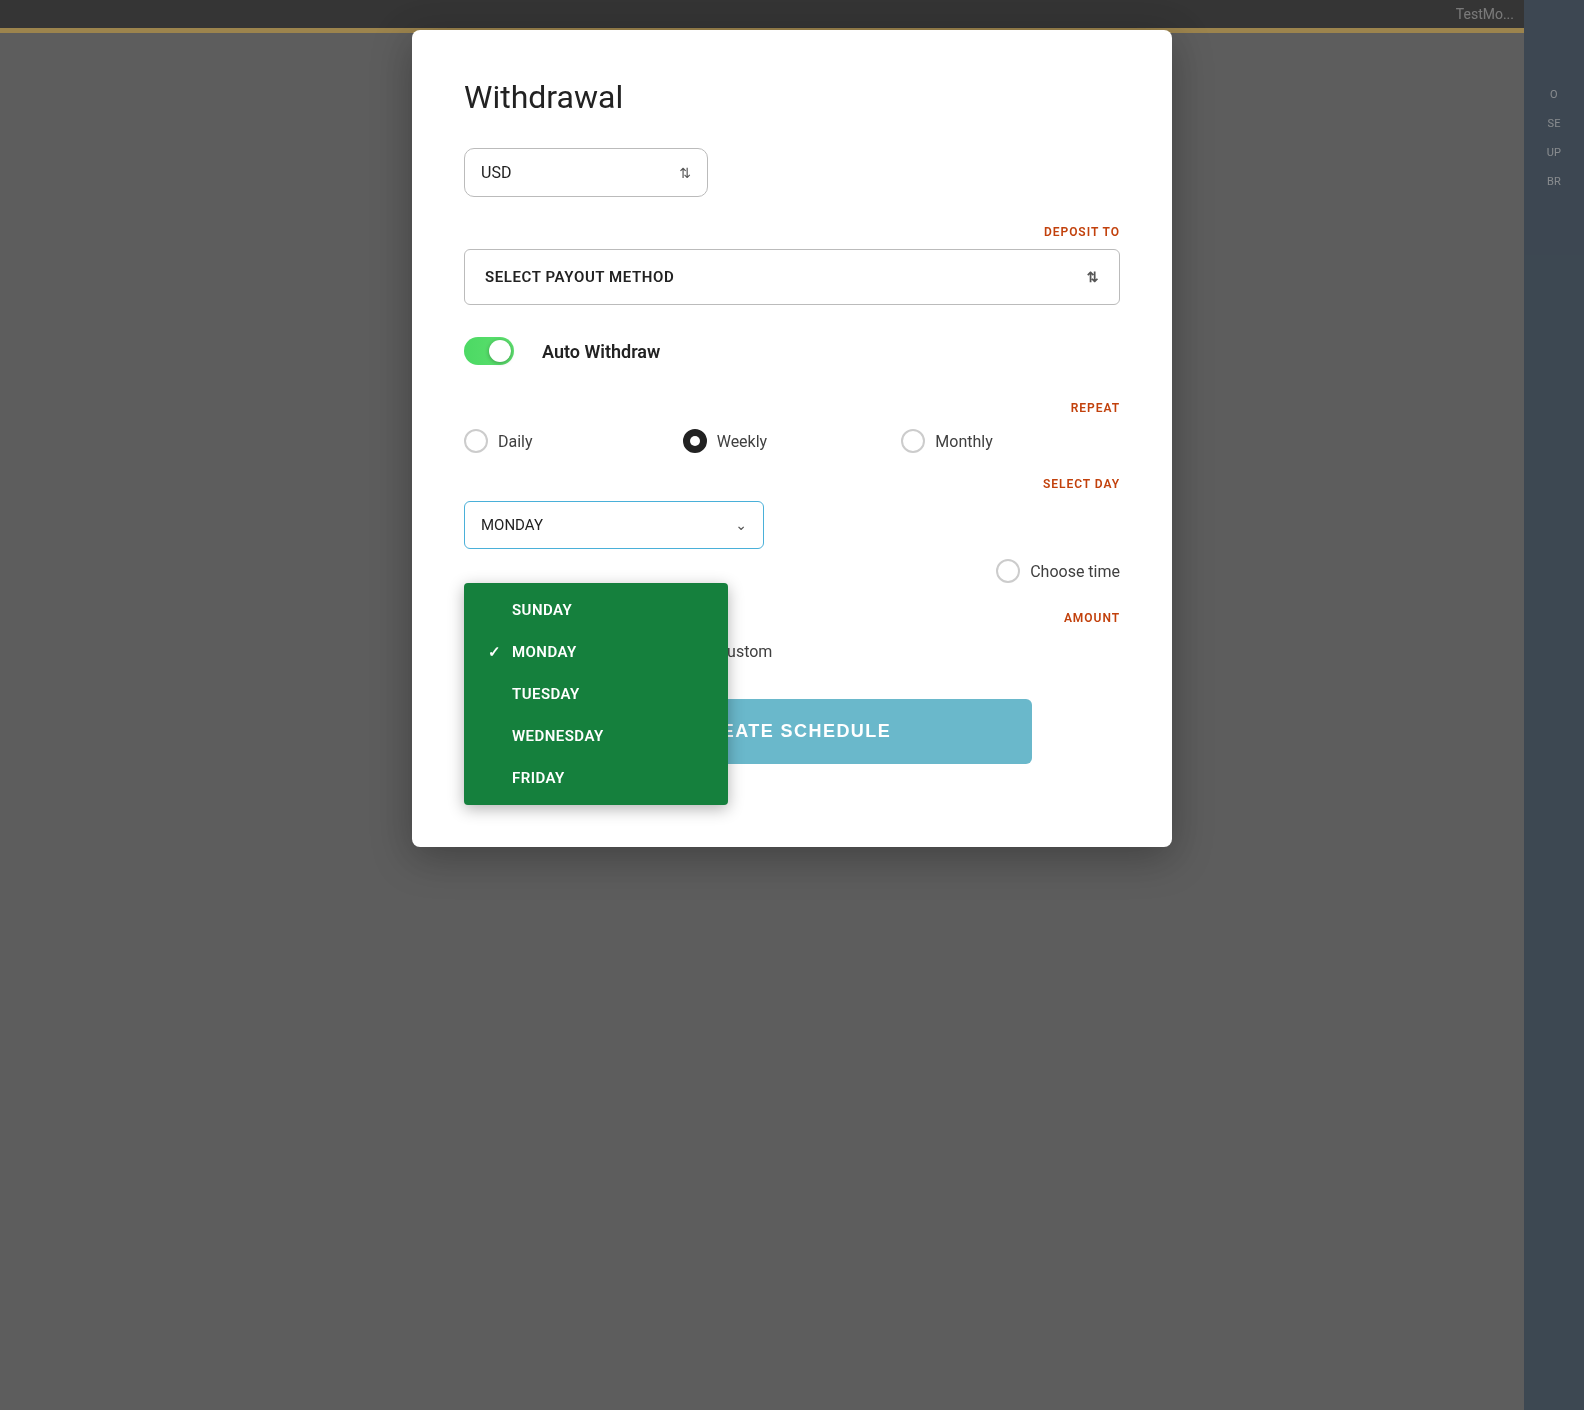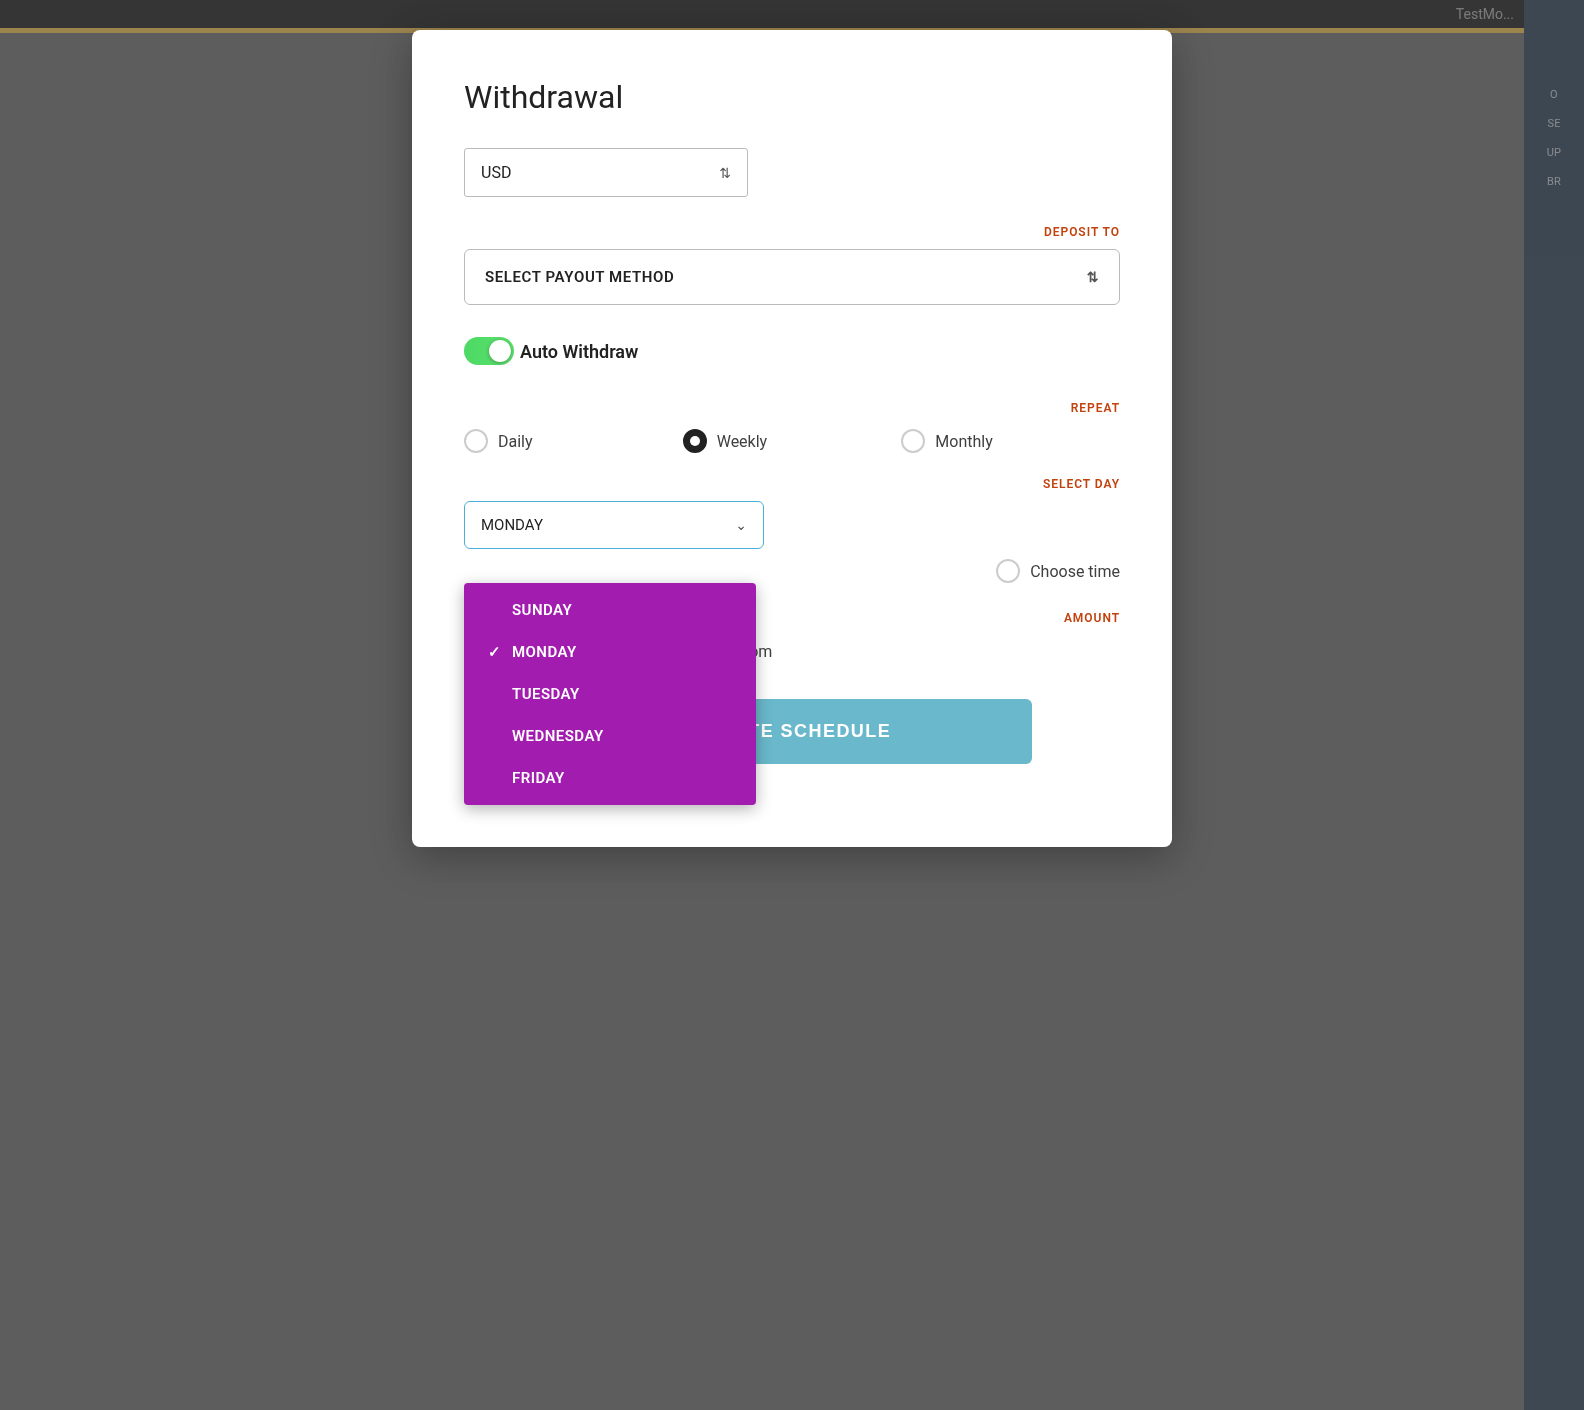--- a/index.html
+++ b/index.html
@@ -35,23 +35,23 @@
 
     .modal-title {
       font-size: 32px;
       font-weight: 400;
       color: #222;
       margin-bottom: 32px;
     }
 
     
     .currency-select {
-      width: 284px;
+      width: 244px;
       border: 1.5px solid #bbb;
-      border-radius: 3px;
+      border-radius: 10px;
       padding: 14px 16px;
       font-size: 16px;
       color: #222;
       display: flex;
       align-items: center;
       justify-content: space-between;
       cursor: pointer;
       margin-bottom: 28px;
     }
 
@@ -85,21 +85,21 @@
       margin-bottom: 32px;
       font-weight: 600;
       letter-spacing: 0.04em;
       gap: 41px;
     }
 
     
     .toggle-row {
       display: flex;
       align-items: center;
-      gap: 6px;
+      gap: 28px;
       margin-bottom: 36px;
     }
 
     .toggle-switch {
       width: 50px;
       height: 28px;
       background: linear-gradient(to right, #4cd964, #5de06e);
       border-radius: 14px;
       position: relative;
       cursor: pointer;
@@ -191,22 +191,22 @@
       cursor: pointer;
       margin-top: 10px;
       position: relative;
     }
 
     
     .dropdown-menu {
       position: absolute;
       top: 100%;
       left: 0;
-      width: 292px;
-      background: #a21caf;
+      width: 264px;
+      background: #15803d;
       border-radius: 4px;
       z-index: 100;
       padding: 6px 0;
       box-shadow: 0 4px 16px rgba(0,0,0,0.3);
     }
 
     .dropdown-item {
       padding: 12px 24px;
       font-size: 15px;
       color: #fff;

